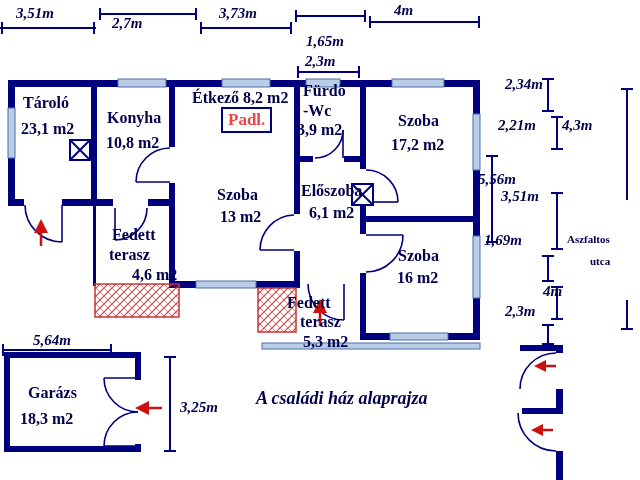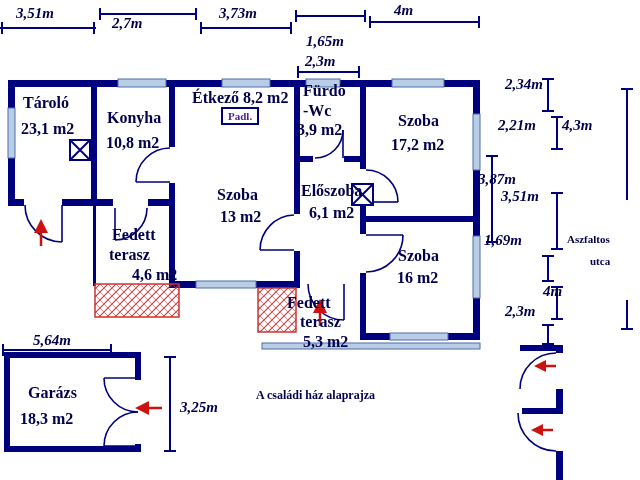--- a/index.html
+++ b/index.html
@@ -2,24 +2,24 @@
 <html><head>
 <meta charset="utf-8">
 <style>
   html,body{margin:0;padding:0;background:#fff;}
   .plan{position:relative;width:640px;height:480px;background:#ffffff;overflow:hidden;
         font-family:"Liberation Serif",serif;}
   .plan svg{position:absolute;left:0;top:0;}
   .lbl{position:absolute;font-family:"Liberation Serif",serif;font-weight:bold;
        color:#00004d;font-size:16px;line-height:1.05;white-space:nowrap;}
   .dim{font-style:italic;font-size:15px;}
-  .caption{font-size:12px;}
+  .caption{font-style:italic;font-size:18px;}
   .street{font-size:11px;}
   .padl-box{position:absolute;border:2px solid #00007f;background:#ffffff;
-            padding:1px 5px;font-size:11px;font-weight:bold;color:#4c1d95;
+            padding:1px 5px;font-size:17px;font-weight:bold;color:#ef4444;
             font-family:"Liberation Serif",serif;}
 </style>
 </head>
 <body>
 
 <div class="plan">
 
   <svg width="640" height="480" viewBox="0 0 640 480">
     <defs>
       <pattern id="redhatch" width="8" height="8" patternUnits="userSpaceOnUse">
@@ -216,21 +216,21 @@
   <div class="lbl" style="left:20px;top:411px">18,3 m2</div>
 
   <div class="lbl dim" style="left:33px;top:333px">5,64m</div>
   <div class="lbl dim" style="left:180px;top:400px">3,25m</div>
 
   <div class="lbl caption" style="left:256px;top:389px">A családi ház alaprajza</div>
 
   <div class="lbl dim" style="left:505px;top:77px">2,34m</div>
   <div class="lbl dim" style="left:498px;top:118px">2,21m</div>
   <div class="lbl dim" style="left:562px;top:118px">4,3m</div>
-  <div class="lbl dim" style="left:478px;top:172px">3,87m</div>
+  <div class="lbl dim" style="left:478px;top:172px">5,56m</div>
   <div class="lbl dim" style="left:501px;top:189px">3,51m</div>
   <div class="lbl dim" style="left:484px;top:233px">1,69m</div>
   <div class="lbl dim" style="left:543px;top:284px">4m</div>
   <div class="lbl dim" style="left:505px;top:304px">2,3m</div>
 
   <div class="lbl street" style="left:567px;top:234px">Aszfaltos</div>
   <div class="lbl street" style="left:590px;top:256px">utca</div>
 
 </div>
 

